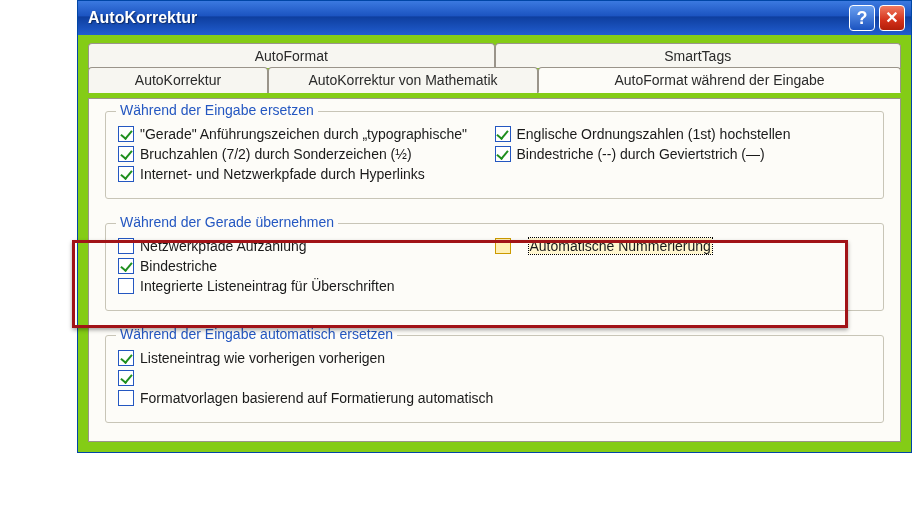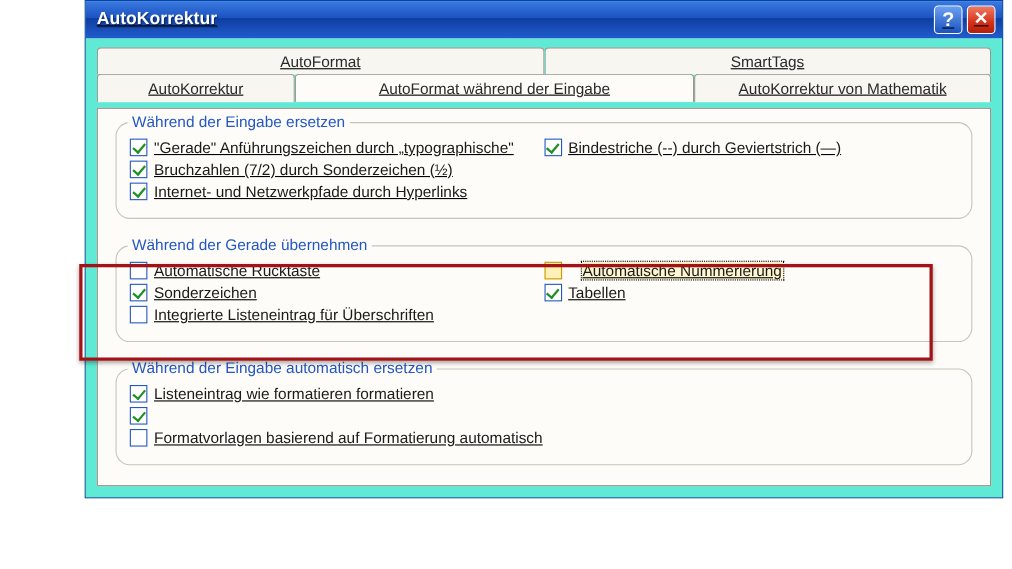--- a/index.html
+++ b/index.html
@@ -13,21 +13,20 @@
     overflow: hidden;
   }
   .window {
     position: absolute;
     left: 77px;
     top: 0;
     width: 835px;
     border: 1px solid #0046a6;
     background: #ece9d8;
     box-sizing: border-box;
-    text-decoration: underline;
   }
   .titlebar {
     height: 34px;
     background: linear-gradient(to bottom, #3b79e0 0%, #1b53c0 45%, #0e3e9e 46%, #215dcf 100%);
     display: flex;
     align-items: center;
     padding: 0 6px 0 10px;
     box-sizing: border-box;
   }
   .titlebar .title {
@@ -52,21 +51,21 @@
     box-sizing: border-box;
   }
   .tbtn.help {
     background: linear-gradient(to bottom, #6aa0f0, #1b53c0);
   }
   .tbtn.close {
     background: linear-gradient(to bottom, #f07a60, #d4311a 60%, #b21f0a);
   }
   .client {
     padding: 8px 10px 10px 10px;
-    background: #5eead4;
+    background: #84cc16;
   }
   
   .tabrows { margin-bottom: 6px; }
   .tabrow {
     display: flex;
     gap: 0;
   }
   .tabrow.top { margin-bottom: -1px; }
   .tab {
     border: 1px solid #9a948a;
@@ -91,21 +90,21 @@
   }
   .tabpanel {
     border: 1px solid #9a948a;
     background: #fdfcf8;
     padding: 12px 16px 16px 16px;
     margin-top: -1px;
   }
   
   .group {
     border: 1px solid #c8c5b7;
-    border-radius: 13px;
+    border-radius: 3px;
     padding: 10px 12px 12px 12px;
     position: relative;
     margin-bottom: 24px;
     background: #fdfcf8;
   }
   .group > .legend {
     position: absolute;
     top: -10px;
     left: 10px;
     background: #fdfcf8;
@@ -191,25 +190,25 @@
           <span>AutoFormat</span>
         </div>
         <div class="tab" style="flex:1;">
           <span>SmartTags</span>
         </div>
       </div>
       <div class="tabrow bottom">
         <div class="tab" style="width:180px;">
           <span>AutoKorrektur</span>
         </div>
+        <div class="tab" style="width:270px;">
+          <span>AutoKorrektur von Mathematik</span>
+        </div>
         <div class="tab active" style="flex:1;">
           <span>AutoFormat während der Eingabe</span>
-        </div>
-        <div class="tab" style="width:270px;">
-          <span>AutoKorrektur von Mathematik</span>
         </div>
       </div>
     </div>
 
     <div class="tabpanel">
 
       <div class="group">
         <div class="legend">Während der Eingabe ersetzen</div>
         <div class="cols">
           <div class="col">
@@ -222,63 +221,63 @@
               <span class="chklabel">Bruchzahlen (7/2) durch Sonderzeichen (½)</span>
             </div>
             <div class="chkrow">
               <span class="chkbox checked"></span>
               <span class="chklabel">Internet- und Netzwerkpfade durch Hyperlinks</span>
             </div>
           </div>
           <div class="col">
             <div class="chkrow">
               <span class="chkbox checked"></span>
+              <span class="chklabel">Englische Ordnungszahlen (1st) hochstellen</span>
+            </div>
+            <div class="chkrow">
+              <span class="chkbox checked"></span>
               <span class="chklabel">Bindestriche (--) durch Geviertstrich (—)</span>
             </div>
           </div>
         </div>
       </div>
 
       <div class="group">
         <div class="legend">Während der Gerade übernehmen</div>
         <div class="cols">
           <div class="col">
             <div class="chkrow">
               <span class="chkbox"></span>
-              <span class="chklabel">Automatische Rücktaste</span>
-            </div>
-            <div class="chkrow">
-              <span class="chkbox checked"></span>
-              <span class="chklabel">Sonderzeichen</span>
+              <span class="chklabel">Netzwerkpfade Aufzählung</span>
+            </div>
+            <div class="chkrow">
+              <span class="chkbox checked"></span>
+              <span class="chklabel">Bindestriche</span>
             </div>
             <div class="chkrow">
               <span class="chkbox"></span>
               <span class="chklabel">Integrierte Listeneintrag für Überschriften</span>
             </div>
           </div>
           <div class="col">
             <div class="chkrow">
               <span class="chkbox highlight"></span>
               <span class="chklabel focus-ring">Automatische Nummerierung</span>
-            </div>
-            <div class="chkrow">
-              <span class="chkbox checked"></span>
-              <span class="chklabel">Tabellen</span>
             </div>
           </div>
         </div>
       </div>
 
       <div class="group" style="margin-bottom:2px;">
         <div class="legend">Während der Eingabe automatisch ersetzen</div>
         <div class="cols">
           <div class="col" style="flex:2;">
             <div class="chkrow">
               <span class="chkbox checked"></span>
-              <span class="chklabel">Listeneintrag wie formatieren formatieren</span>
+              <span class="chklabel">Listeneintrag wie vorherigen vorherigen</span>
             </div>
             <div class="chkrow">
               <span class="chkbox checked"></span>
             </div>
             <div class="chkrow">
               <span class="chkbox"></span>
               <span class="chklabel">Formatvorlagen basierend auf Formatierung automatisch</span>
             </div>
           </div>
         </div>

